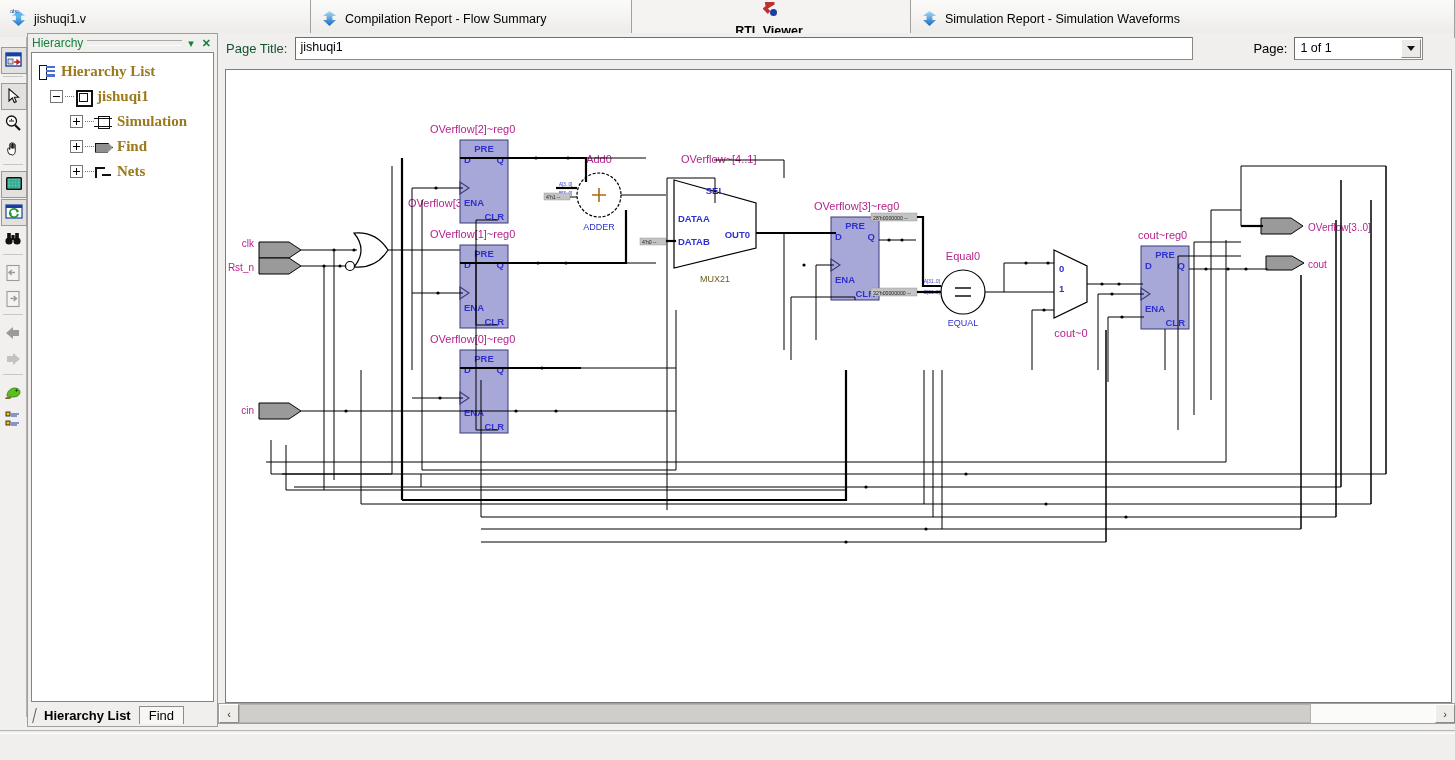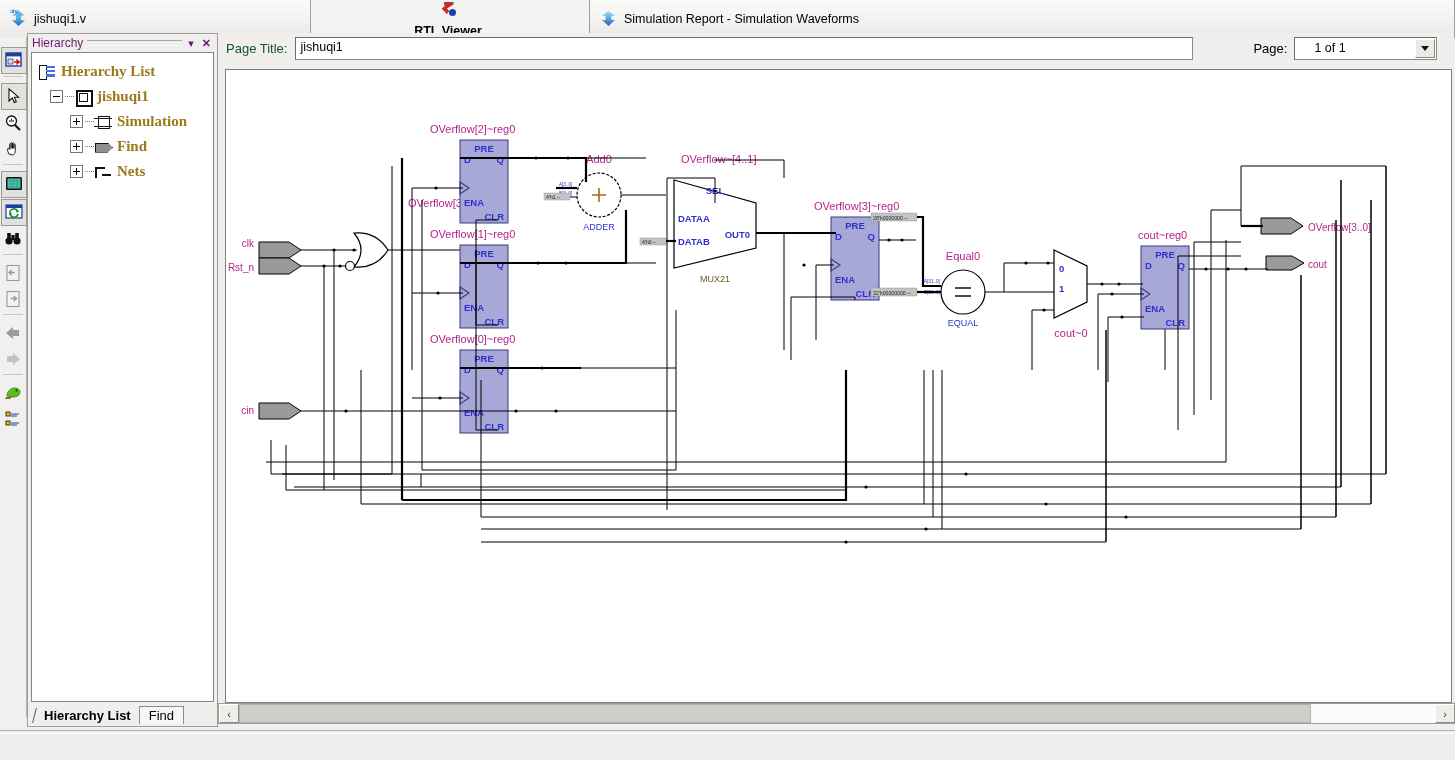--- a/index.html
+++ b/index.html
@@ -79,21 +79,21 @@
   .vt-g { position:absolute; left:3px; top:3px; width:18px; height:18px; }
 
   
   .hier {
     position: absolute; left: 27px; top: 33px; width: 189px; height: 692px;
     background: #f0efed; border: 1px solid #9f9e9b;
     display: flex; flex-direction: column;
   }
   .hier-title {
     height: 18px; display: flex; align-items: center; gap: 4px;
-    padding: 0 4px; font-size: 12px; color: #701a75; background: #f0efed;
+    padding: 0 4px; font-size: 12px; color: #15803d; background: #f0efed;
   }
   .hier-title .rule { flex: 1 1 auto; height: 4px; border-top: 1px solid #a9a8a5; border-bottom: 1px solid #fbfbfa; }
   .hier-title .tbtn { cursor: default; font-size: 11px; line-height: 11px; padding: 0 2px; }
   .hier-body {
     flex: 1 1 auto; margin: 0 3px; background: #fff; border: 1px solid #868582;
     overflow: hidden; position: relative; font-size: 14.5px;
   }
   .tree { padding: 6px 0 0 6px; }
   .trow { display: flex; align-items: center; height: 25px; white-space: nowrap; }
   .trow .lbl { color: #9a7a1a; font-size: 15px; font-family: "Liberation Serif", serif; font-weight: bold; }
@@ -139,21 +139,21 @@
     flex: 0 0 auto; width: 888px; height: 19px; background: #fff;
     border: 1px solid #8a8986; border-top-color:#6f6e6b; border-left-color:#6f6e6b;
     font-size: 12.5px; color: #000; padding: 1px 4px; line-height: 17px;
   }
   .page-group { display: flex; align-items: center; margin-left: 16px; gap: 7px; }
   .page-label { font-size: 13px; }
   .page-select {
     width: 122px; height: 21px; background: #fff;
     border: 1px solid #8a8986; border-top-color:#6f6e6b; border-left-color:#6f6e6b;
     display: flex; align-items: center; justify-content: space-between;
-    font-size: 12.5px; padding-left: 19px;
+    font-size: 12.5px; padding-left: 5px;
   }
   .page-select .arrow {
     width: 18px; height: 17px; margin: 1px; background: #ebeae7;
     border: 1px solid #fff; border-right-color: #8a8986; border-bottom-color: #8a8986;
     display: flex; align-items: center; justify-content: center;
   }
   .caret-down { width:0;height:0;border-left:4px solid transparent;border-right:4px solid transparent;border-top:5px solid #111; }
 
   .canvas-wrap {
     position: absolute; left: 7px; top: 36px; width: 1225px; height: 632px;
@@ -197,20 +197,24 @@
 </style>
 </head>
 <body>
 
 <div id="app">
 
   <div class="tabstrip">
     <div class="tab" style="width:286px">
       <span class="tabico ico-abc"></span>
       <span>jishuqi1.v</span>
+    </div>
+    <div class="tab" style="width:296px">
+      <span class="tabico ico-report"></span>
+      <span>Compilation Report - Flow Summary</span>
     </div>
     <div class="tab active" style="width:254px">
       <span class="tabico ico-rtl"></span>
       <span>RTL Viewer</span>
     </div>
     <div class="tab" style="flex:1 1 auto">
       <span class="tabico ico-report"></span>
       <span>Simulation Report - Simulation Waveforms</span>
     </div>
   </div>

